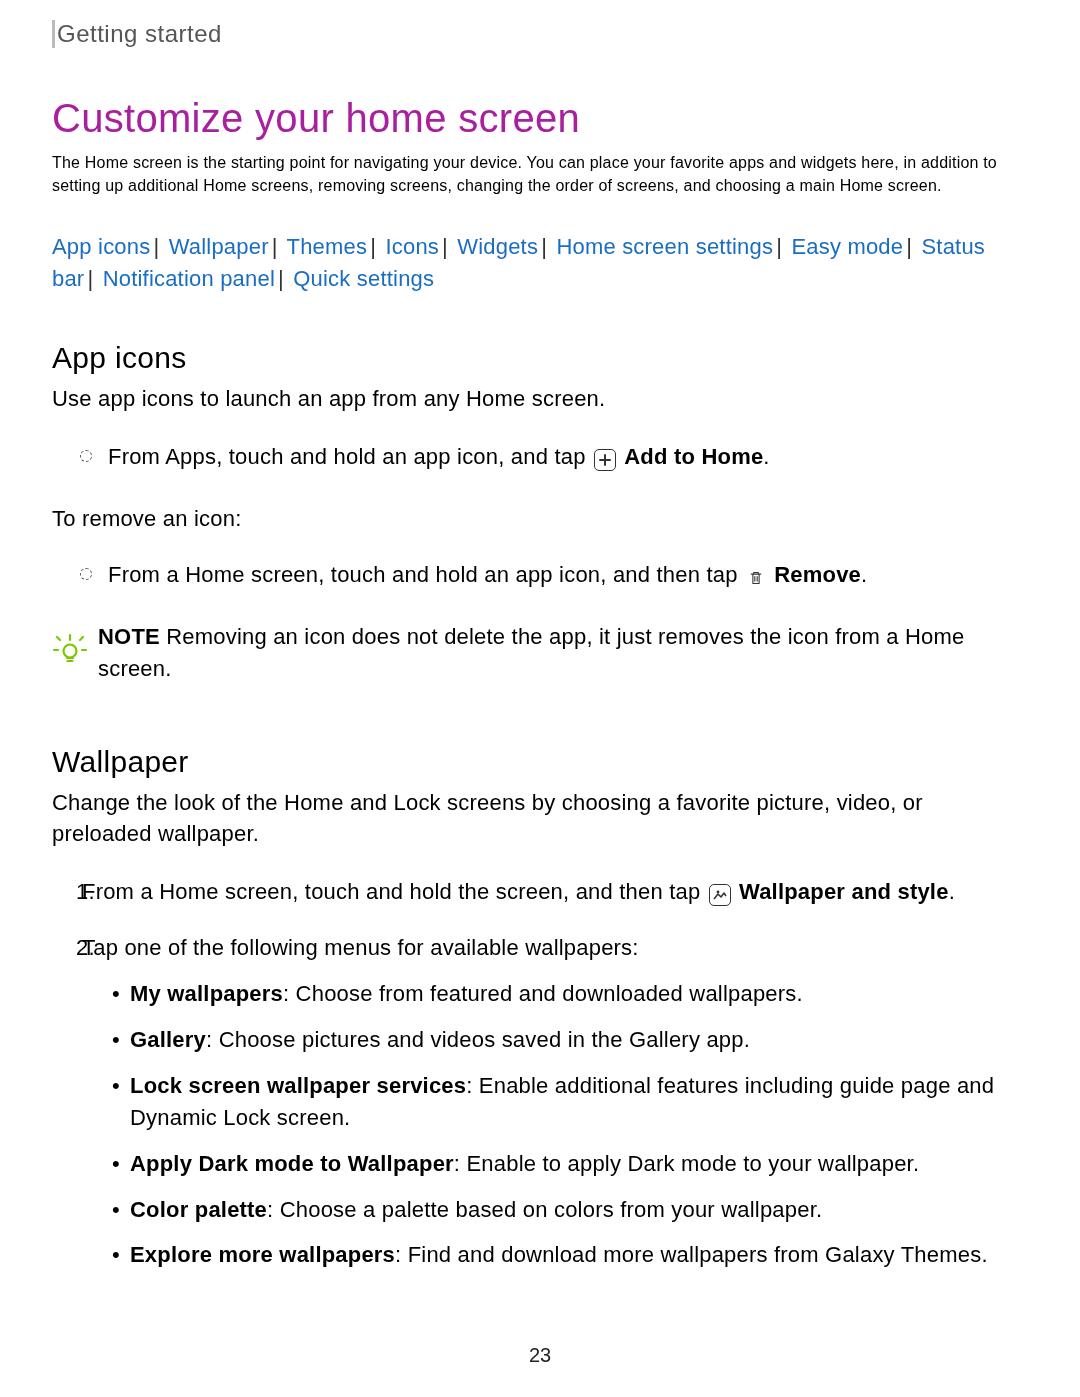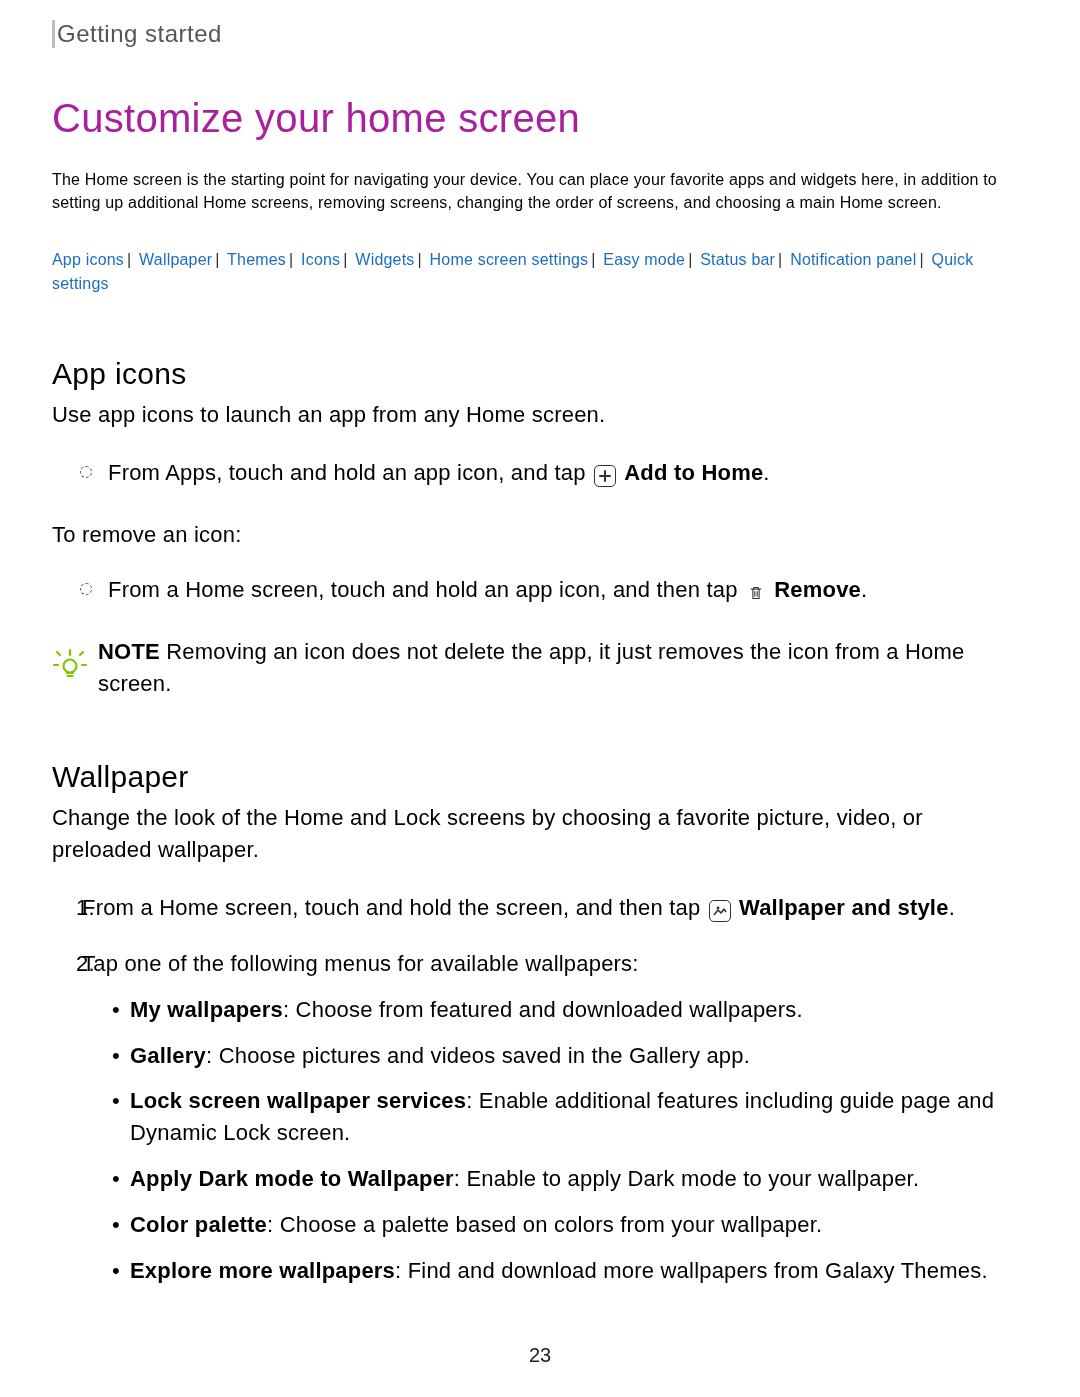--- a/index.html
+++ b/index.html
@@ -18,33 +18,33 @@
     color: #555;
     border-left: 3px solid #bbb;
     padding-left: 2px;
     margin-bottom: 48px;
     letter-spacing: 0.5px;
   }
   h1 {
     font-size: 40px;
     font-weight: 400;
     color: #a9209e;
-    margin-bottom: 27px;
+    margin-bottom: 10px;
     letter-spacing: 0.3px;
   }
   .intro {
     font-size: 16px;
     line-height: 1.45;
     margin-bottom: 34px;
     letter-spacing: 0.2px;
   }
   .toc {
-    font-size: 16px;
-    line-height: 1.45;
-    margin-bottom: 62px;
+    font-size: 22px;
+    line-height: 1.45;
+    margin-bottom: 46px;
     letter-spacing: 0.2px;
   }
   .toc a { color: #1b6dc1; text-decoration: none; }
   .toc .sep { color: #333; margin: 0 3px; }
   h2 {
     font-size: 30px;
     font-weight: 400;
     margin-bottom: 8px;
     letter-spacing: 0.3px;
   }

